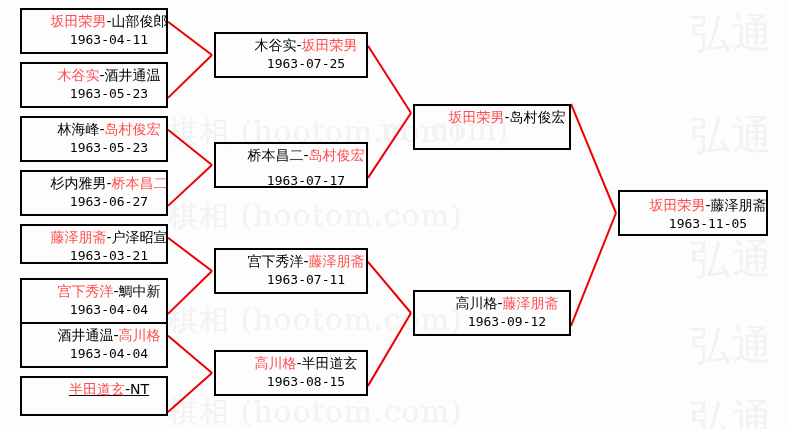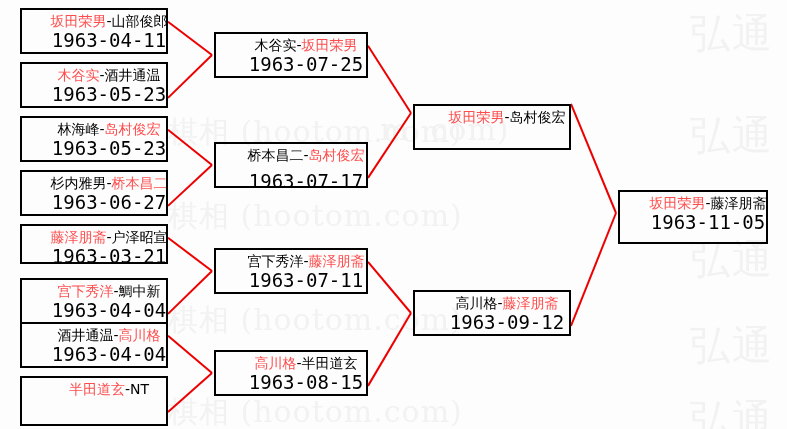--- a/index.html
+++ b/index.html
@@ -55,21 +55,21 @@
     overflow: hidden;
     padding-left: 30px;
   }
   .players {
     font-size: 14px;
     line-height: 19px;
     white-space: nowrap;
     font-family: "DejaVu Sans", "Liberation Sans", sans-serif;
   }
   .date {
-    font-size: 19px;
+    font-size: 13px;
     line-height: 18px;
     color: #000000;
     font-family: "DejaVu Sans Mono", "Liberation Mono", monospace;
     letter-spacing: 0px;
     white-space: nowrap;
   }
   .w { color: #ff4d4d; }
   .l { color: #000000; }
   .sep { color: #000000; }
 </style>
@@ -130,21 +130,21 @@
         <div class="date">1963-03-21</div>
       </div>
       <div class="match" style="left: 20px; top: 278px; width: 148px; height: 46px;">
         <div class="players"><span class="w">宫下秀洋</span><span class="sep">-</span><span class="l">鯛中新</span></div>
         <div class="date">1963-04-04</div>
       </div>
       <div class="match" style="left: 20px; top: 322px; width: 148px; height: 46px;">
         <div class="players"><span class="l">酒井通温</span><span class="sep">-</span><span class="w">高川格</span></div>
         <div class="date">1963-04-04</div>
       </div>
-      <div class="match" style="left: 20px; top: 376px; width: 148px; height: 50px;">
+      <div class="match" style="left: 20px; top: 376px; width: 148px; height: 40px; text-decoration: underline;">
         <div class="players"><span class="w">半田道玄</span><span class="sep">-</span><span class="l">NT</span></div>
         <div class="date"></div>
       </div>
       <div class="match" style="left: 214px; top: 32px; width: 154px; height: 46px;">
         <div class="players"><span class="l">木谷实</span><span class="sep">-</span><span class="w">坂田荣男</span></div>
         <div class="date">1963-07-25</div>
       </div>
       <div class="match" style="left: 214px; top: 142px; width: 154px; height: 46px; gap: 7px;">
         <div class="players"><span class="l">桥本昌二</span><span class="sep">-</span><span class="w">岛村俊宏</span></div>
         <div class="date">1963-07-17</div>
@@ -158,19 +158,19 @@
         <div class="date">1963-08-15</div>
       </div>
       <div class="match" style="left: 413px; top: 104px; width: 158px; height: 46px; gap: 24px;">
         <div class="players"><span class="w">坂田荣男</span><span class="sep">-</span><span class="l">岛村俊宏</span></div>
         <div class="date">1963-10-11</div>
       </div>
       <div class="match" style="left: 413px; top: 290px; width: 158px; height: 46px;">
         <div class="players"><span class="l">高川格</span><span class="sep">-</span><span class="w">藤泽朋斋</span></div>
         <div class="date">1963-09-12</div>
       </div>
-      <div class="match" style="left: 618px; top: 190px; width: 150px; height: 54px;">
+      <div class="match" style="left: 618px; top: 190px; width: 150px; height: 46px; justify-content: center;">
         <div class="players"><span class="w">坂田荣男</span><span class="sep">-</span><span class="l">藤泽朋斋</span></div>
         <div class="date">1963-11-05</div>
       </div>
     </div>
 
 </div>
 
 </body></html>

